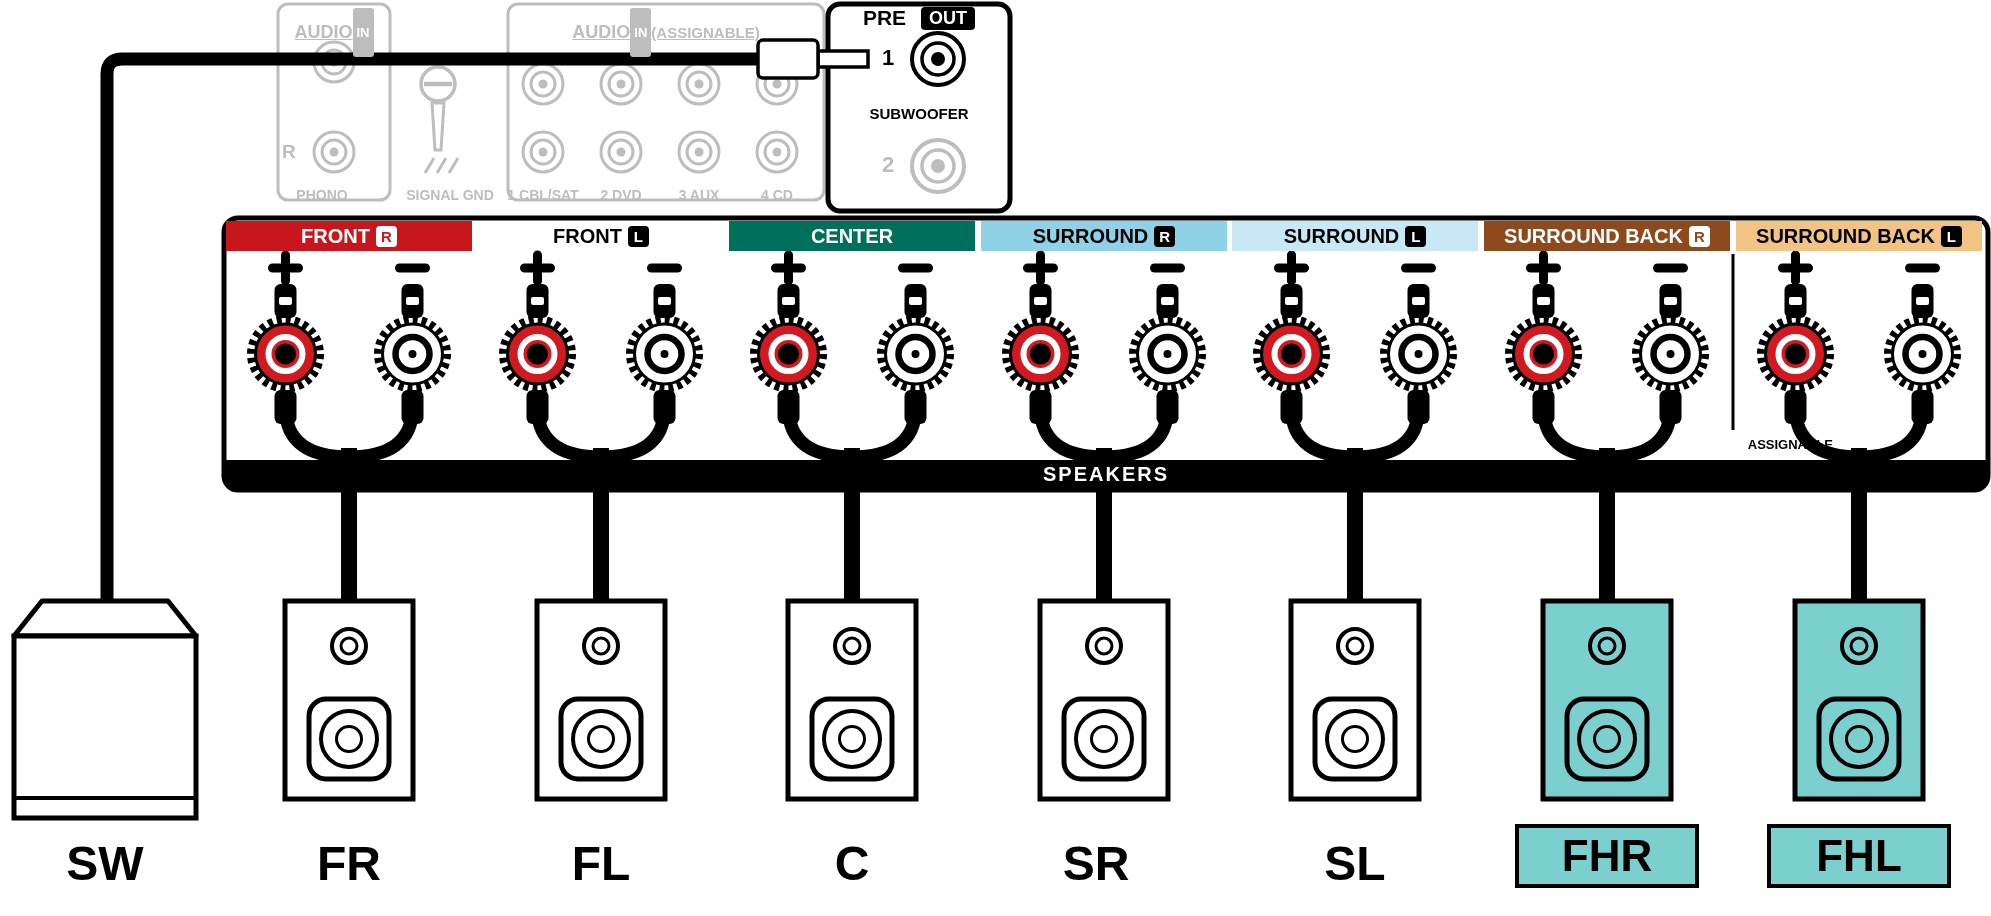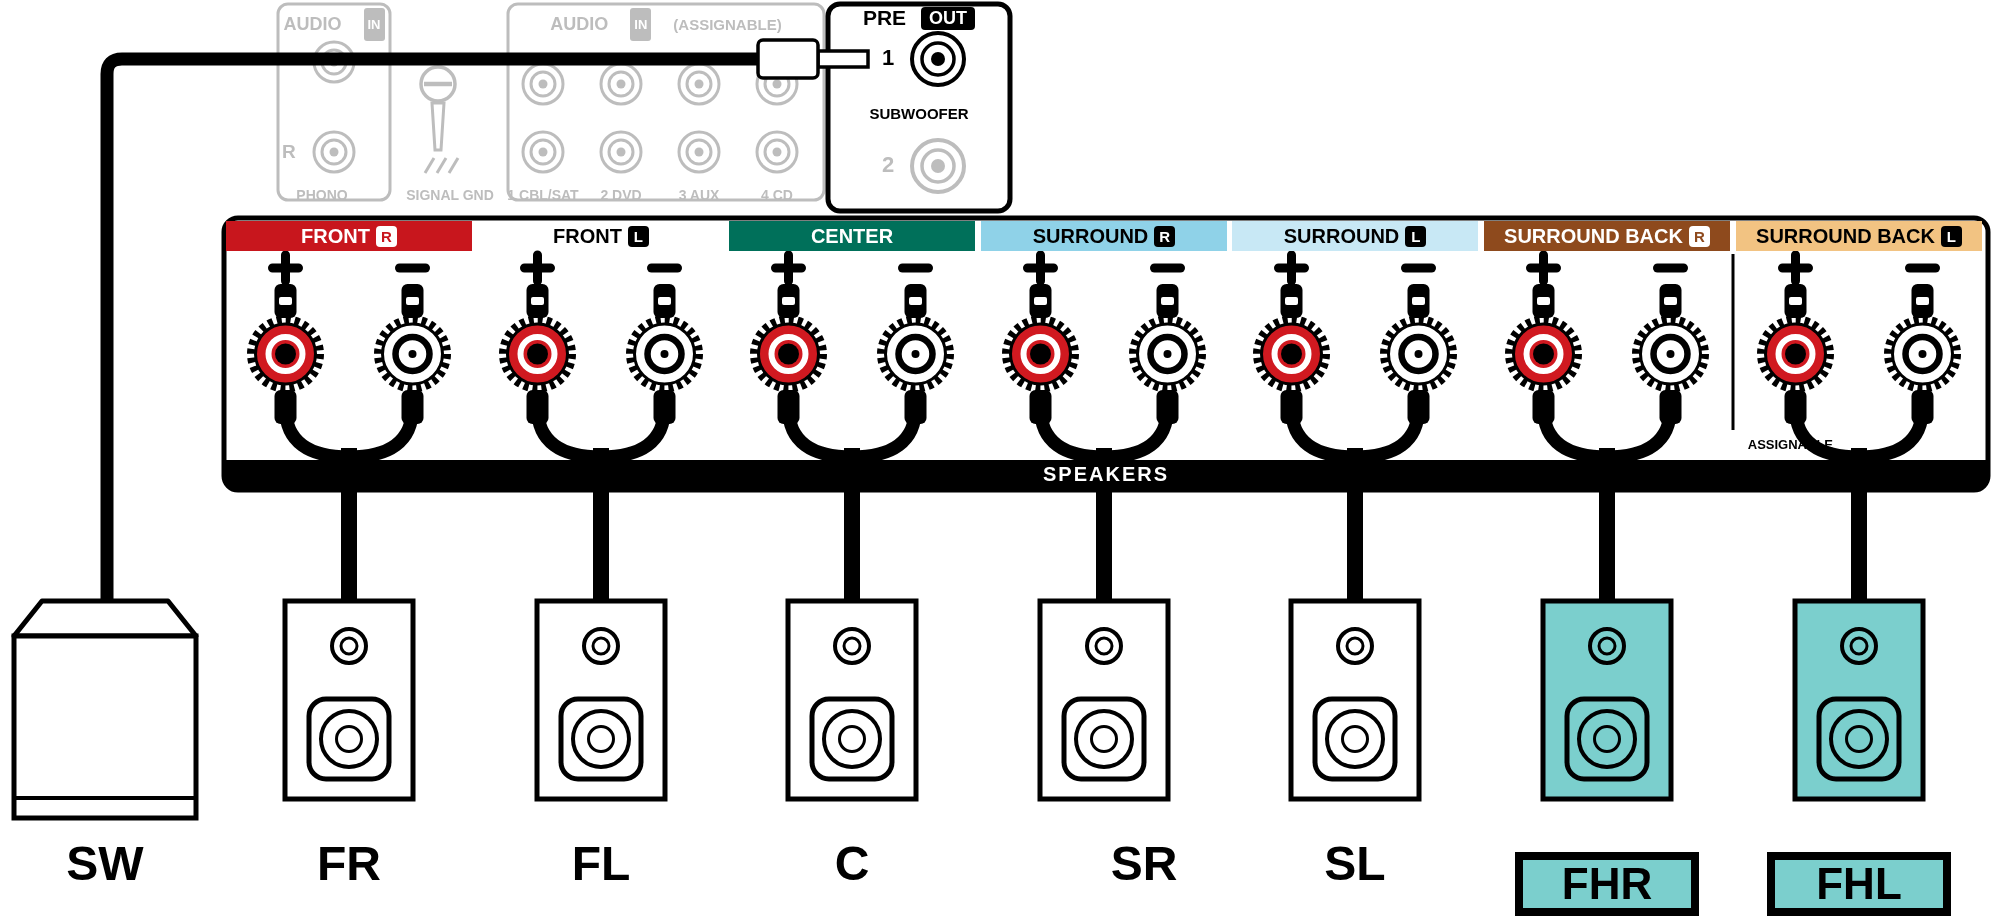--- a/index.html
+++ b/index.html
@@ -9,23 +9,23 @@
     font-family:"Liberation Sans", sans-serif; overflow:hidden;
   }
   #art { position:absolute; left:0; top:0; }
   .abs { position:absolute; }
   .ctr { display:flex; align-items:center; justify-content:center; }
 
   
   .faded { color:var(--faded-gray,#bdbdbd); font-weight:bold; }
   .badge-gray {
     background:var(--faded-gray,#bdbdbd); color:#fff; font-size:13px; font-weight:bold;
-    padding:8px 4px; border-radius:3px; line-height:17px; display:inline-block;
-  }
-  .hdr { gap:22px; font-size:18px; }
+    padding:16px 4px; border-radius:3px; line-height:17px; display:inline-block;
+  }
+  .hdr { gap:0; font-size:18px;text-decoration:underline; }
   .sub-lbl { font-size:14px; text-align:center; }
 
   
   .preout-hdr { gap:15px; }
   .preout-hdr .pre { font-size:21px; font-weight:bold; color:#000; }
   .badge-out {
     background:#000; color:#fff; font-size:18px; font-weight:bold;
     padding:1px 8px; border-radius:4px; display:inline-block;text-align:center;
   }
   .num { font-size:22px; font-weight:bold; text-align:center; }
@@ -49,22 +49,22 @@
     position:absolute; top:437px; left:1633px; width:200px; text-align:right;
     font-size:13px; font-weight:bold; color:#000;
   }
 
   
   .spk-label {
     position:absolute; top:836px; width:160px; text-align:center;
     font-size:48px; font-weight:bold; color:#000;
   }
   .spk-box {
-    position:absolute; top:852px; width:184px; height:64px;
-    background:var(--speaker-teal,#7bcfcd); border:8px solid #000000;
+    position:absolute; top:824px; width:184px; height:64px;
+    background:var(--speaker-teal,#7bcfcd); border:4px solid #000000;
     display:flex; align-items:center; justify-content:center;
     font-size:44px; font-weight:bold; color:#000;
   }
 
   
   .fill-postred { fill:var(--post-red,#d01920); }
   .fill-teal { fill:var(--speaker-teal,#7bcfcd); }
   .st-faded { stroke:var(--faded-gray,#bdbdbd); }
   .fi-faded { fill:var(--faded-gray,#bdbdbd); }
 </style>
@@ -263,18 +263,18 @@
     <span class="ch-badge" style="background: rgb(0, 0, 0); color: rgb(255, 255, 255);">L</span>
   </div>
 
   <div class="bar-label">SPEAKERS</div>
   <div class="assignable-sm">ASSIGNABLE</div>
 
   <div class="spk-label" style="left:25px;">SW</div>
   <div class="spk-label" style="left:269px;">FR</div>
   <div class="spk-label" style="left:521px;">FL</div>
   <div class="spk-label" style="left:772px;">C</div>
-  <div class="spk-label" style="left:1064px;">SR</div>
+  <div class="spk-label" style="left:1016px;">SR</div>
   <div class="spk-label" style="left:1275px;">SL</div>
   <div class="spk-box" style="left:1515px;">FHR</div>
   <div class="spk-box" style="left:1767px;">FHL</div>
 
 </div>
 
 </body></html>

